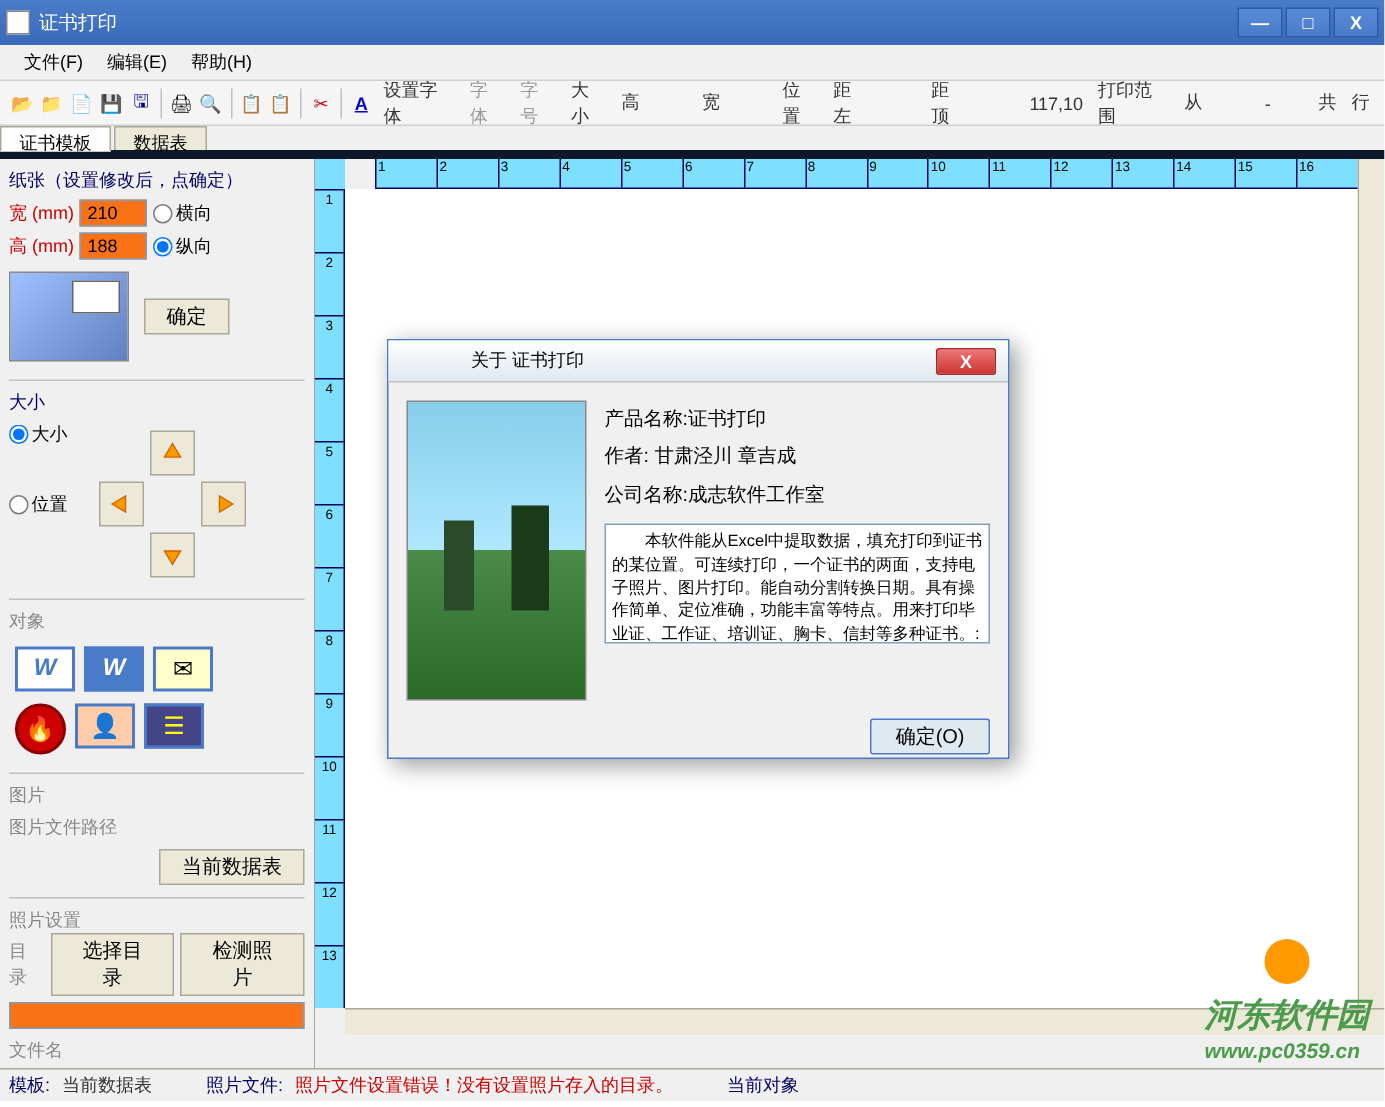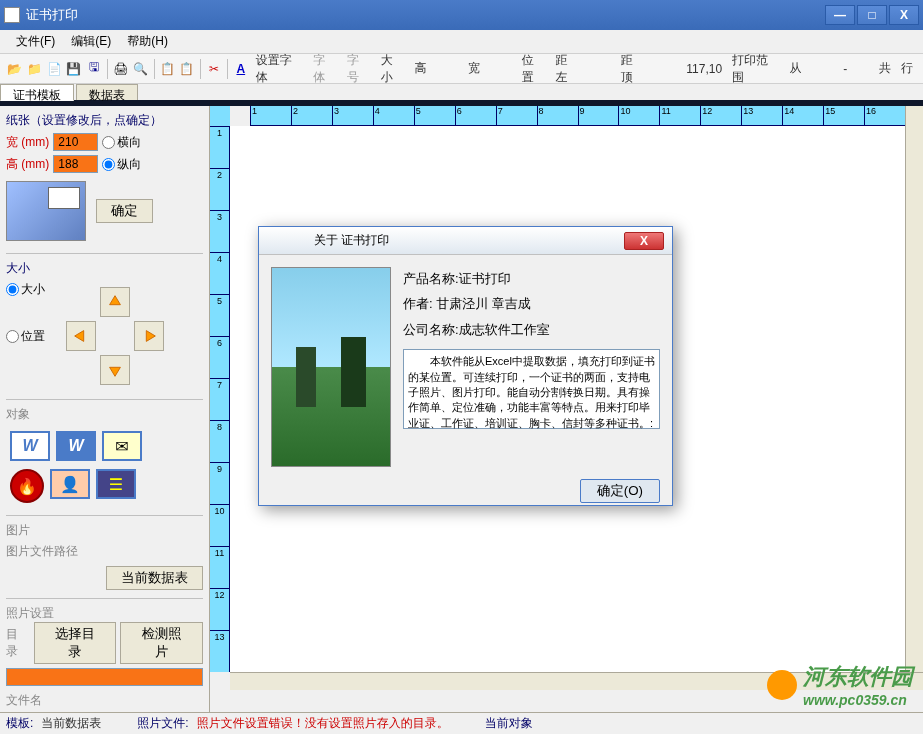--- a/index.html
+++ b/index.html
@@ -82,21 +82,21 @@
     .about-img { width: 120px; height: 200px; background: linear-gradient(to bottom, #87ceeb 0%, #b0e8ff 50%, #4a8b4a 50%, #2a6b2a 100%); border: 1px solid #888; position: relative; }
     .about-img::before { content: ''; position: absolute; bottom: 30%; left: 20%; width: 20px; height: 60px; background: #2a4a2a; }
     .about-img::after { content: ''; position: absolute; bottom: 30%; right: 20%; width: 25px; height: 70px; background: #1a3a1a; }
     .about-info { flex: 1; font-size: 13px; line-height: 1.8; }
     .about-info div { margin-bottom: 2px; }
     .about-desc { border: 1px solid #7f9db9; background: #fff; padding: 4px; font-size: 11px; line-height: 1.4; margin-top: 8px; height: 80px; }
     .about-footer { display: flex; justify-content: flex-end; padding: 0 12px 8px; }
     .about-ok { padding: 2px 16px; background: #e0e8f0; border: 1px solid #4a7bc8; cursor: pointer; border-radius: 2px; }
     
     
-    .watermark { position: absolute; right: 10px; bottom: 30px; font-size: 22px; font-style: italic; font-weight: bold; color: #4a9b4a; z-index: 200; display: flex; align-items: center; gap: 6px; }
+    .watermark { position: absolute; right: 10px; bottom: 30px; font-size: 22px; font-style: italic; font-weight: bold; color: #4a9b4a; z-index: 200; display: flex; align-items: center; gap: 6px; flex-direction: column; }
     .watermark-url { font-size: 14px; color: #4a9b4a; }
     .watermark-icon { width: 30px; height: 30px; border-radius: 50%; background: #f90; display: inline-block; }
   </style>
 </head>
 <body>
 
 <div class="titlebar">
   <div class="titlebar-icon"></div>
   <div class="titlebar-text">证书打印</div>
   <div class="titlebar-btns">

